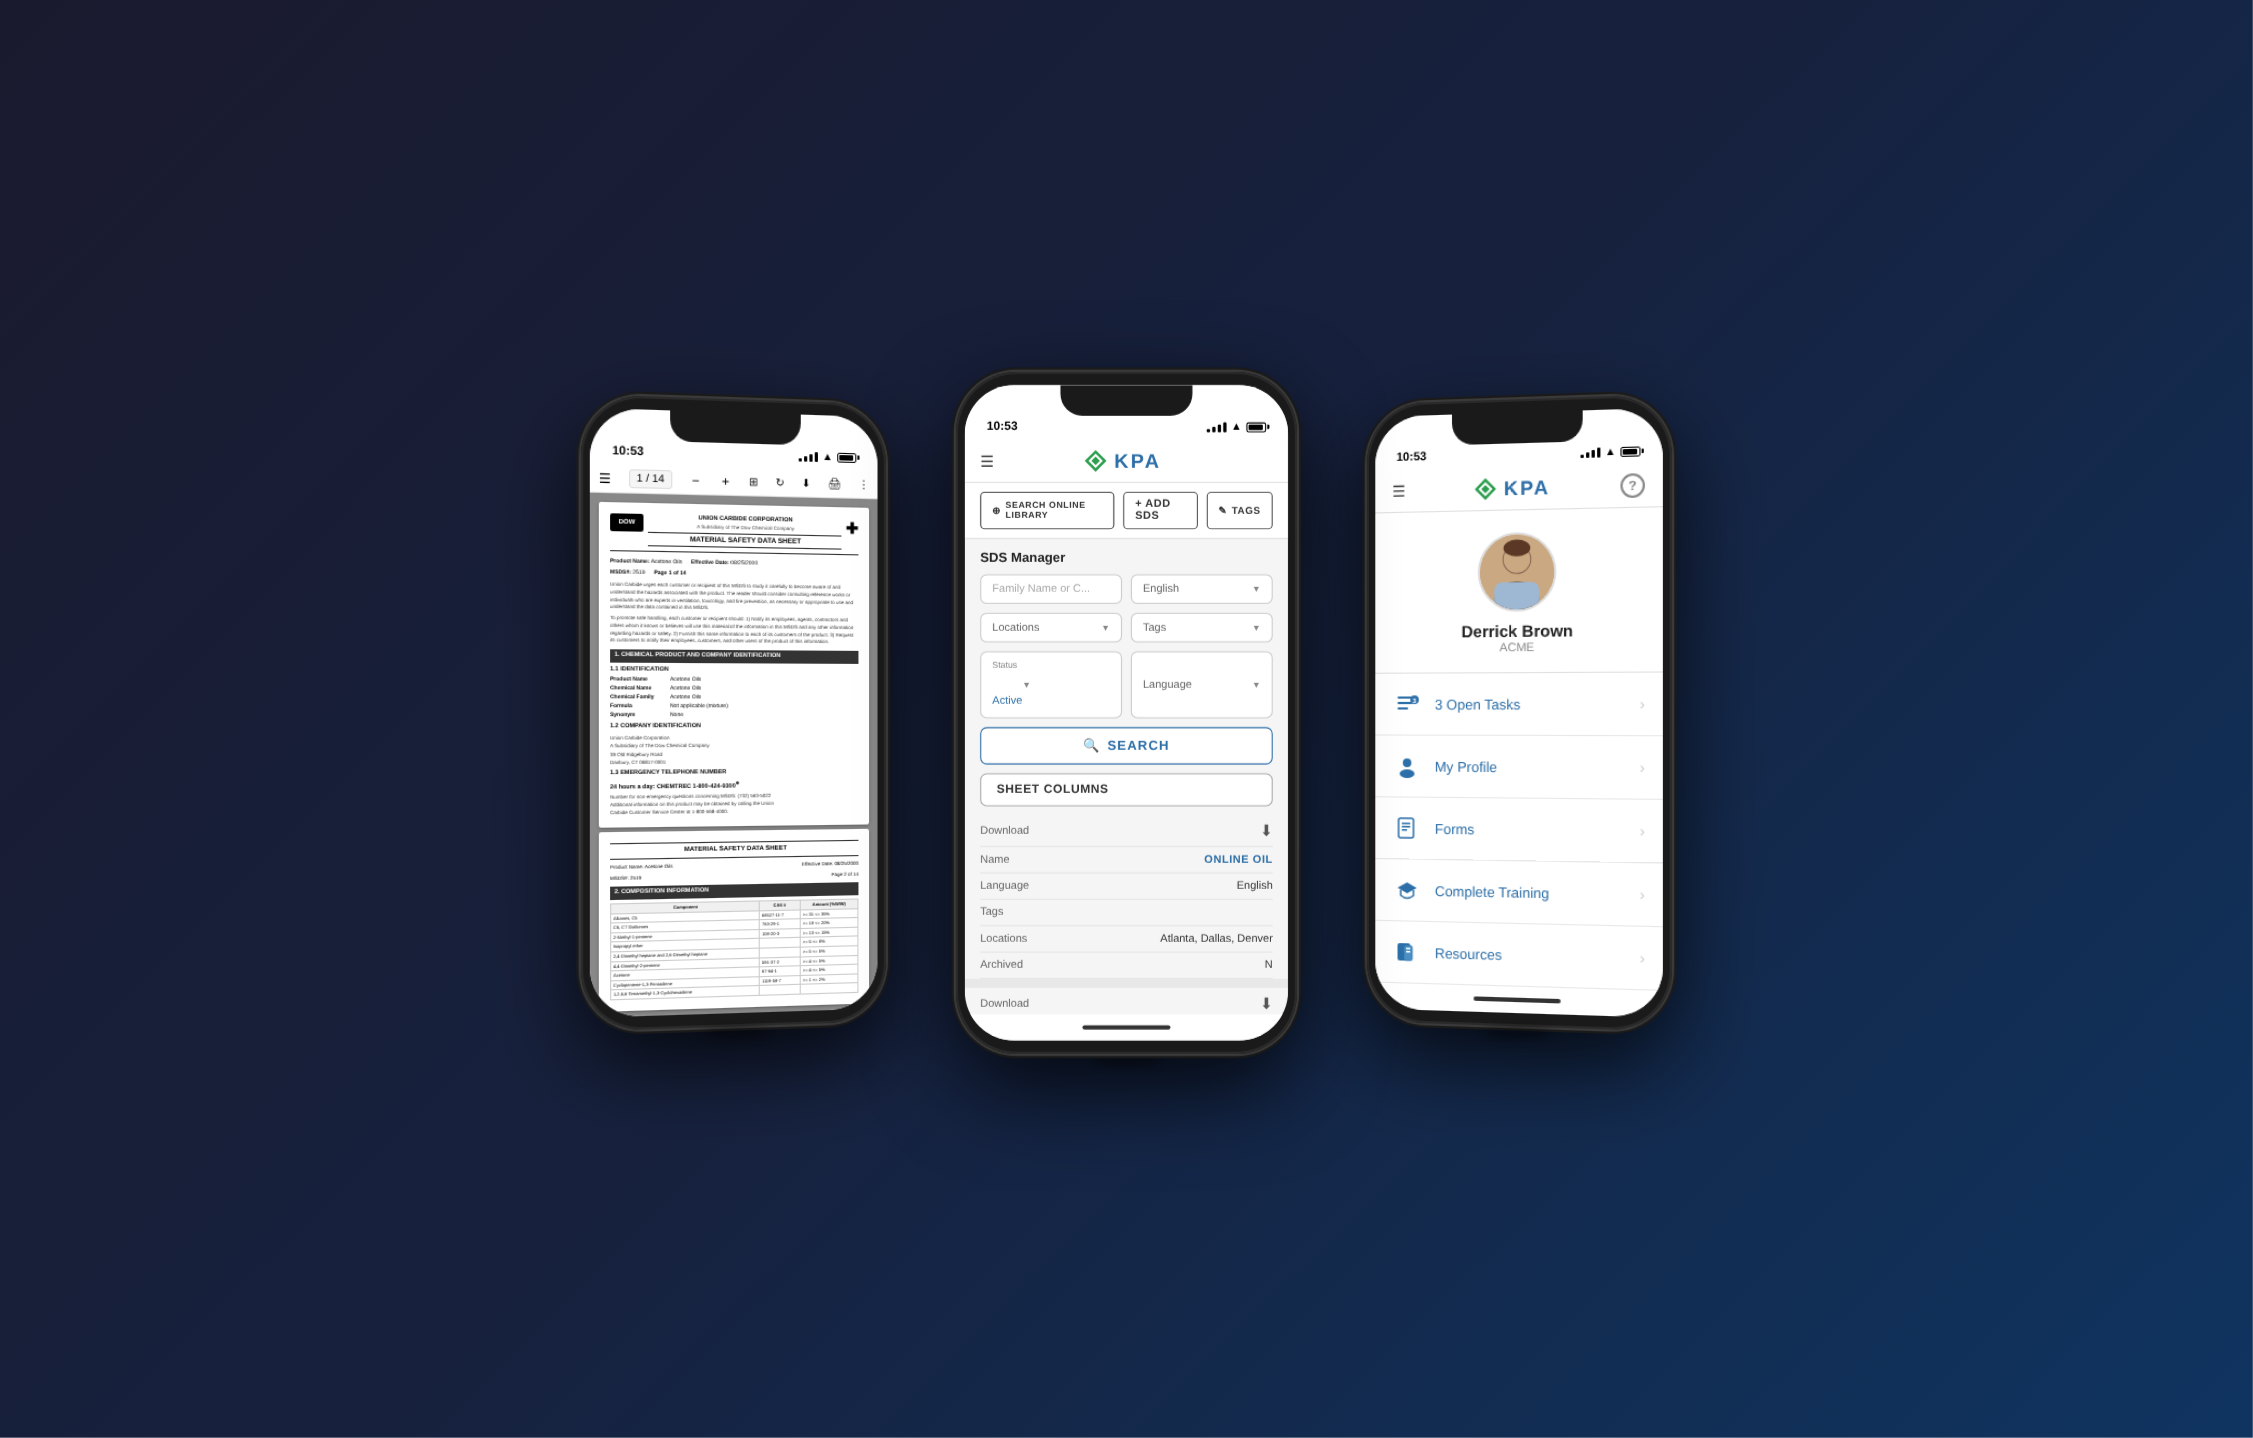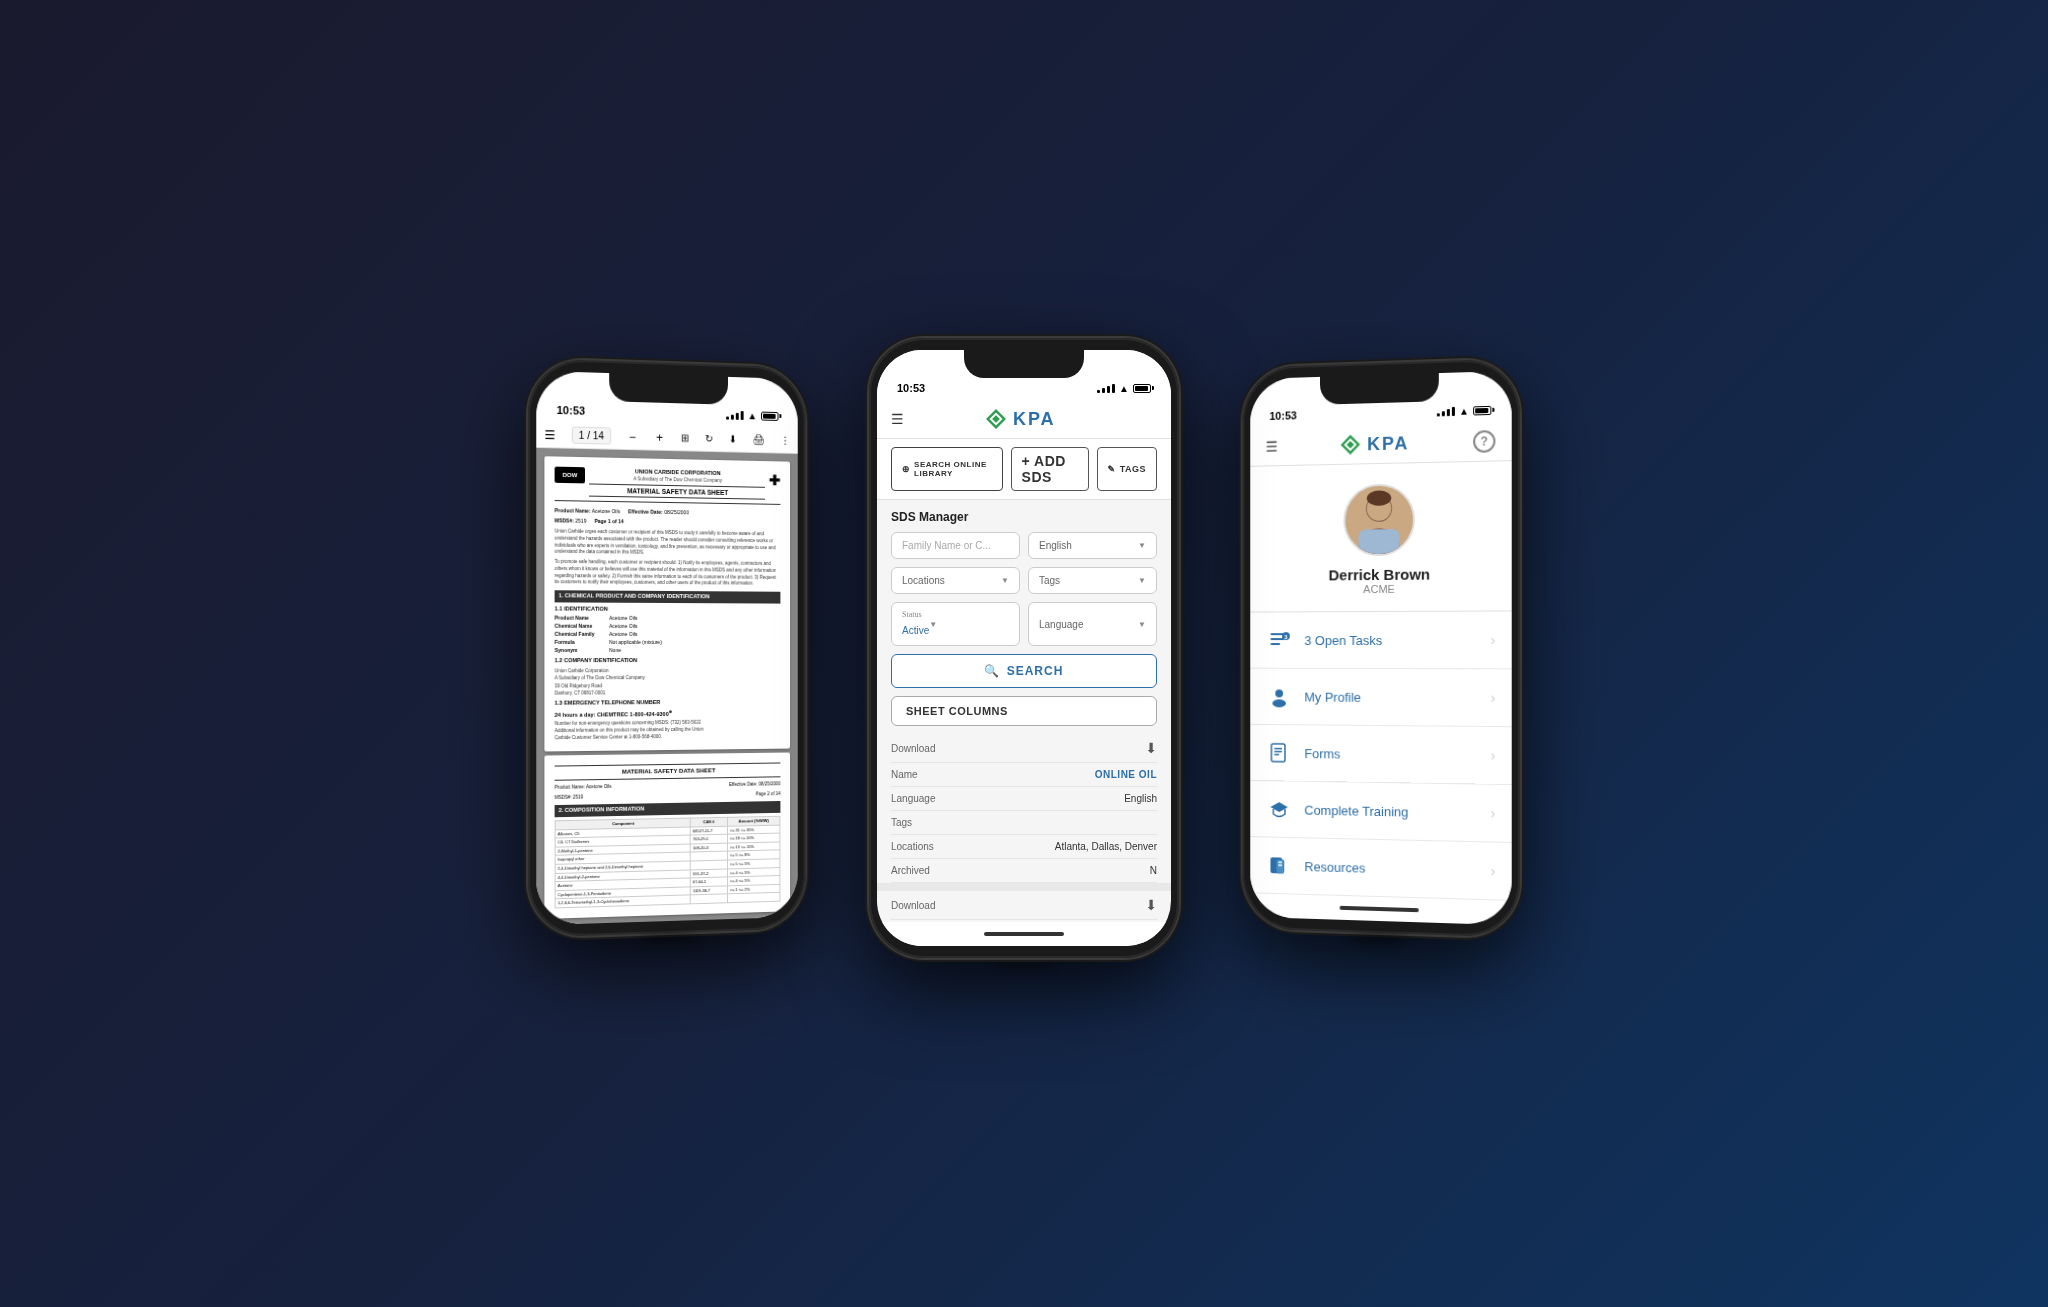--- a/index.html
+++ b/index.html
@@ -612,22 +612,21 @@
     .phone-wrapper {
       display: flex;
       flex-direction: column;
       align-items: flex-start;
     }
 
     .filter-label-small {
       font-size: 8px;
       color: #888;
       display: block;
-      margin-bottom: 1px;
-      font-family: Liberation Serif, serif;
+      margin-bottom: 18px;
     }
   </style>
 </head>
 <body>
 
 <div class="phones-container">
 
   <div class="phone-wrapper">
     <div class="phone phone-left">
       <div class="phone-screen">
@@ -828,21 +827,21 @@
             </div>
             <div style="width:20px"></div>
           </div>
 
           <div class="sds-action-bar">
             <div class="sds-action-btn search-lib">
               <span>⊕</span>
               <span style="font-size:8px">SEARCH ONLINE LIBRARY</span>
             </div>
             <div class="sds-action-btn">
-              <span style="font-size:14px">+ ADD SDS</span>
+              <span style="font-size:10px">+ ADD SDS</span>
             </div>
             <div class="sds-action-btn">
               <span>✎</span>
               <span style="font-size:9px">TAGS</span>
             </div>
           </div>
 
           <div class="sds-title">SDS Manager</div>
 
           <div class="sds-filters">

